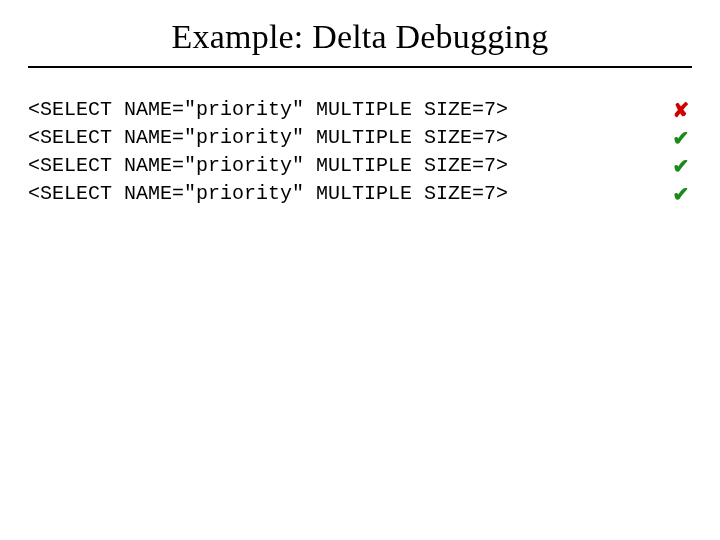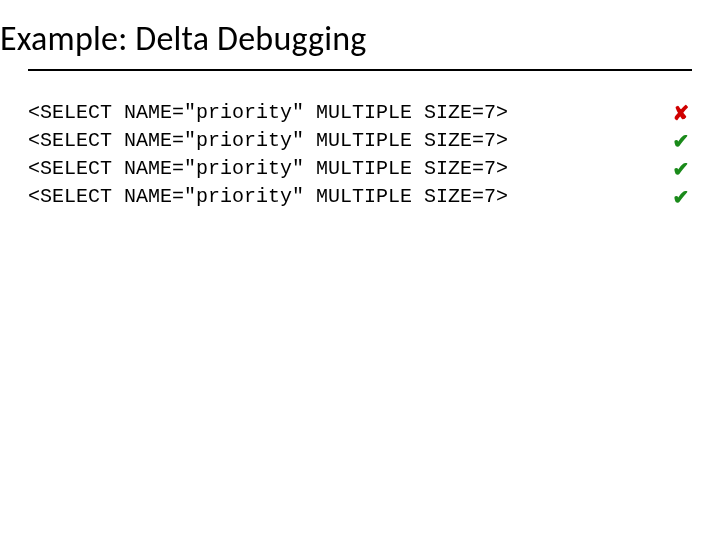--- a/index.html
+++ b/index.html
@@ -11,26 +11,27 @@
     font-family: Calibri, "Segoe UI", Arial, sans-serif;
     color: #000;
   }
   .slide {
     position: relative;
     width: 720px;
     height: 540px;
     box-sizing: border-box;
   }
   .title {
-    text-align: left;
+    text-align: center;
     font-size: 34px;
     font-weight: 400;
     padding-top: 18px;
     padding-bottom: 6px;
     letter-spacing: 0.2px;
+    font-family: Liberation Serif, serif;
   }
   .rule {
     border: none;
     border-top: 2px solid #000;
     margin: 4px 28px 0 28px;
   }
   .body {
     padding: 28px 28px 0 28px;
   }
   .row {

